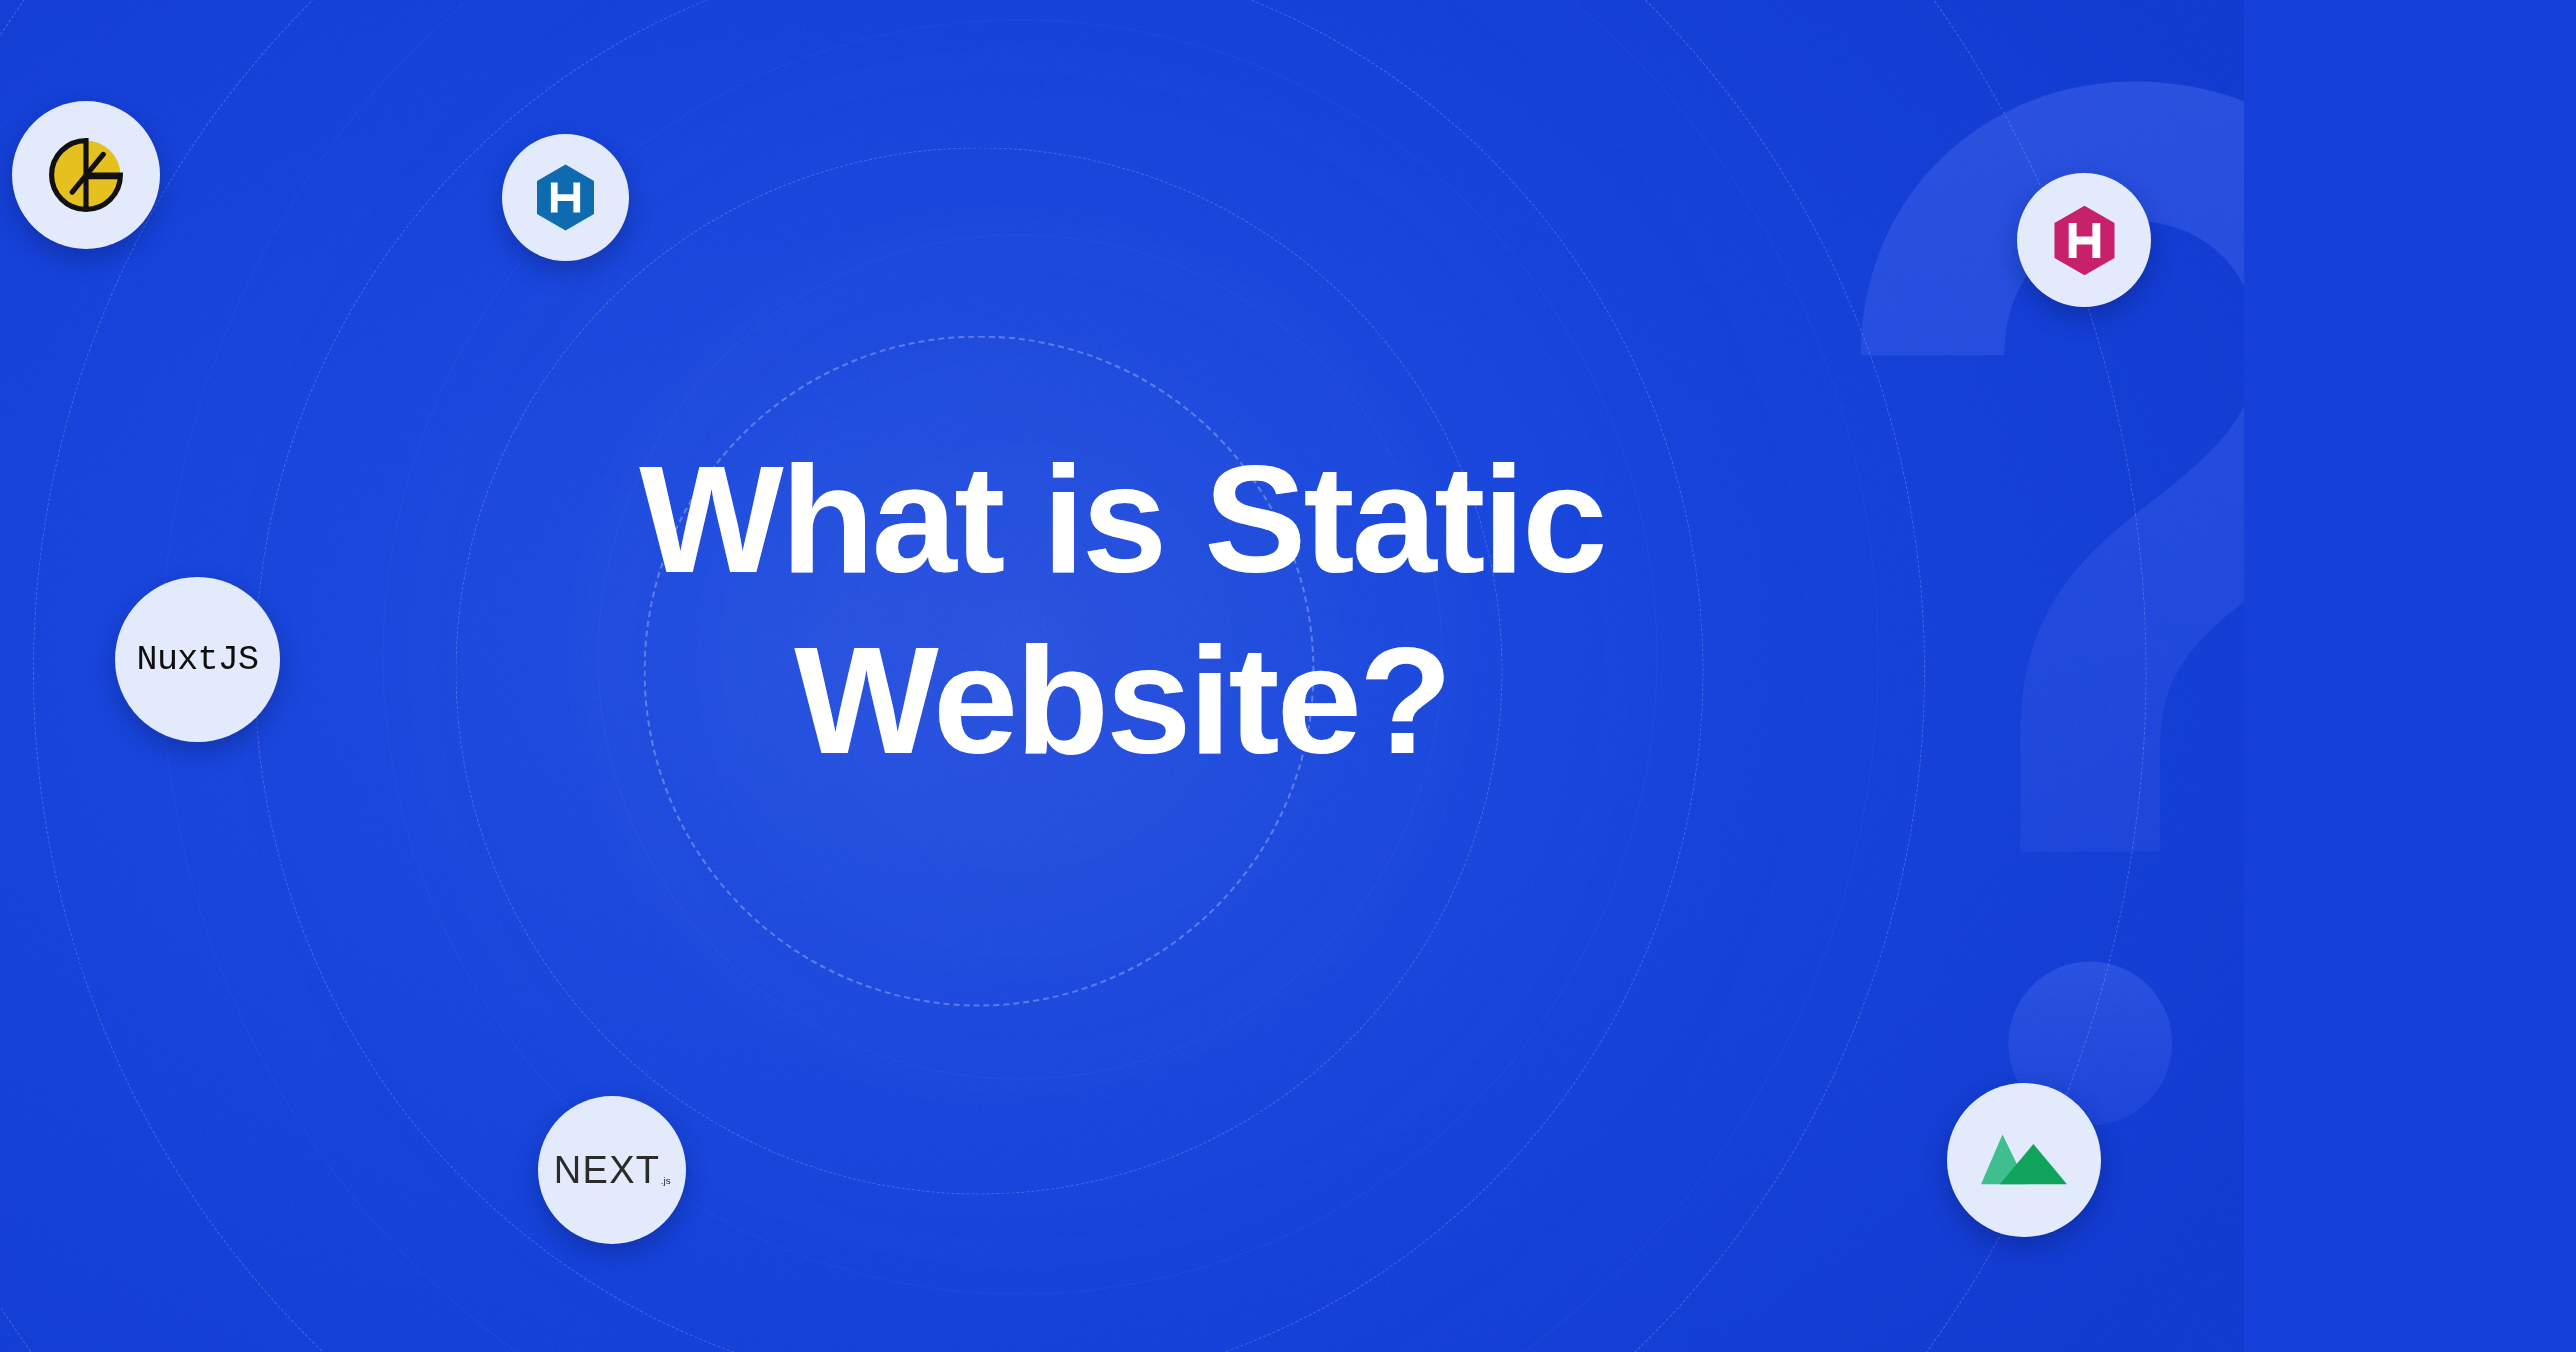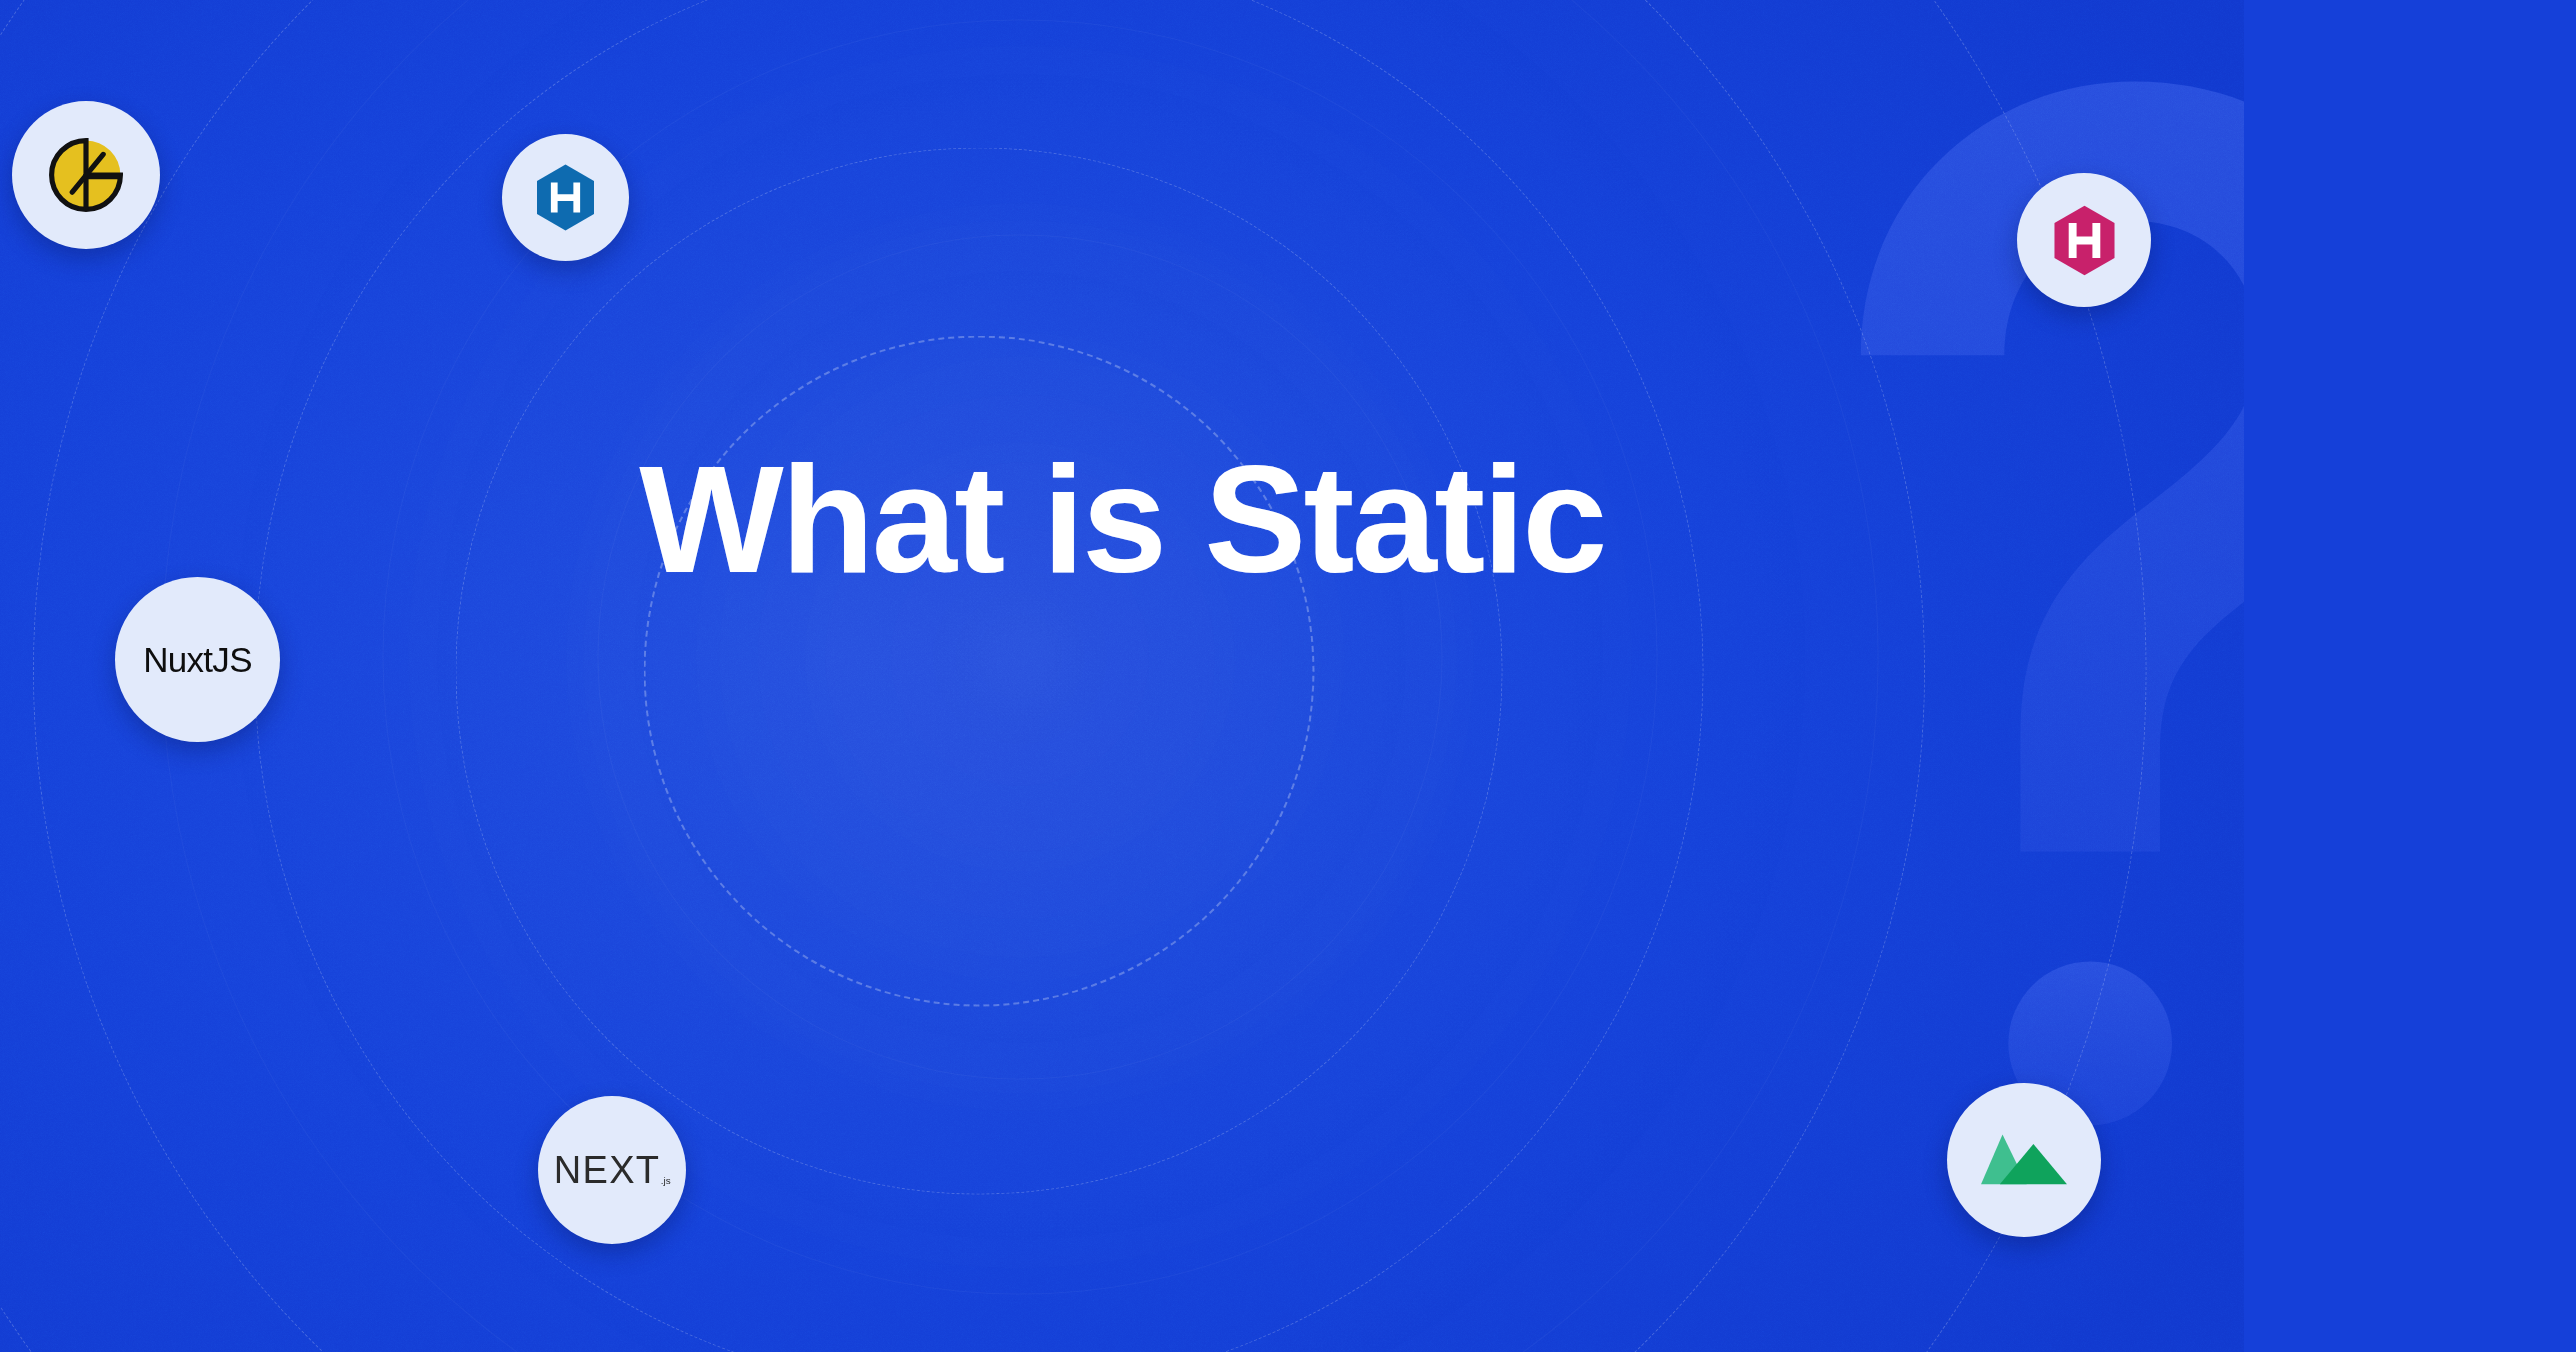--- a/index.html
+++ b/index.html
@@ -153,20 +153,21 @@
   <div class="bg-layer">
     <div class="dash-ring" style="left:979px; top:671px; width:671px; height:671px;"></div>
     <div class="dash-ring thin" style="left:979px; top:671px; width:1047px; height:1047px;"></div>
     <div class="dash-ring thin" style="left:979px; top:671px; width:1449px; height:1449px;"></div>
     <div class="dash-ring thin" style="left:979px; top:671px; width:1892px; height:1892px;"></div>
     <div class="dash-ring thin" style="left:979px; top:671px; width:2335px; height:2335px;"></div>
   </div>
 
   <h1 class="headline">
     <span class="line">What is Static</span>
+    <span class="line">Website?</span>
   </h1>
 
   <div class="bubble" style="left:12px; top:101px; width:148px; height:148px;">
     <span class="glyph">
       <svg width="86" height="86" viewBox="0 0 100 100">
         <circle cx="50" cy="50" r="40" fill="#E5C01F"></circle>
         <path d="M50 10 A40 40 0 1 0 90 50 L50 50 Z" fill="none" stroke="#111" stroke-width="6"></path>
         <path d="M50 10 A40 40 0 1 0 90 50 L50 50 L50 10 Z" fill="none"></path>
         <path d="M86 52 L50 52 L50 88" fill="none" stroke="#111" stroke-width="6" stroke-linecap="square"></path>
         <path d="M70 26 L34 70" stroke="#111" stroke-width="6" stroke-linecap="round"></path>
@@ -195,21 +196,21 @@
     <span class="glyph">
       <svg width="79" height="79" viewBox="0 0 100 100">
         <polygon points="50,6 88,28 88,72 50,94 12,72 12,28" fill="#C8216B"></polygon>
         <path d="M35 28 L35 72 M65 28 L65 72 M35 50 L65 50" stroke="#FFFFFF" stroke-width="10" stroke-linecap="butt" fill="none"></path>
       </svg>
     </span>
   </div>
 
   <div class="bubble" style="left:115px; top:577px; width:165px; height:165px;">
     <span class="glyph">
-      <span class="bubble-text" style="font-size:35px; letter-spacing:-0.7px;">NuxtJS</span>
+      <span class="bubble-text" style="font-size:35px; letter-spacing:-0.7px;font-family:Liberation Mono, monospace;">NuxtJS</span>
     </span>
   </div>
 
   <div class="bubble" style="left:2345px; top:731px; width:131px; height:131px;">
     <span class="glyph">
       <svg width="85" height="85" viewBox="0 0 100 100">
         <path d="M50 22 L88 46 L50 70 L12 46 Z" fill="#12417F"></path>
         <path d="M12 46 L12 60 L50 82 L88 60 L88 50" fill="none" stroke="#12417F" stroke-width="7" stroke-linejoin="round"></path>
         <circle cx="88" cy="55" r="8" fill="#12417F"></circle>
         <circle cx="88" cy="55" r="3.2" fill="#E2EAFB"></circle>

